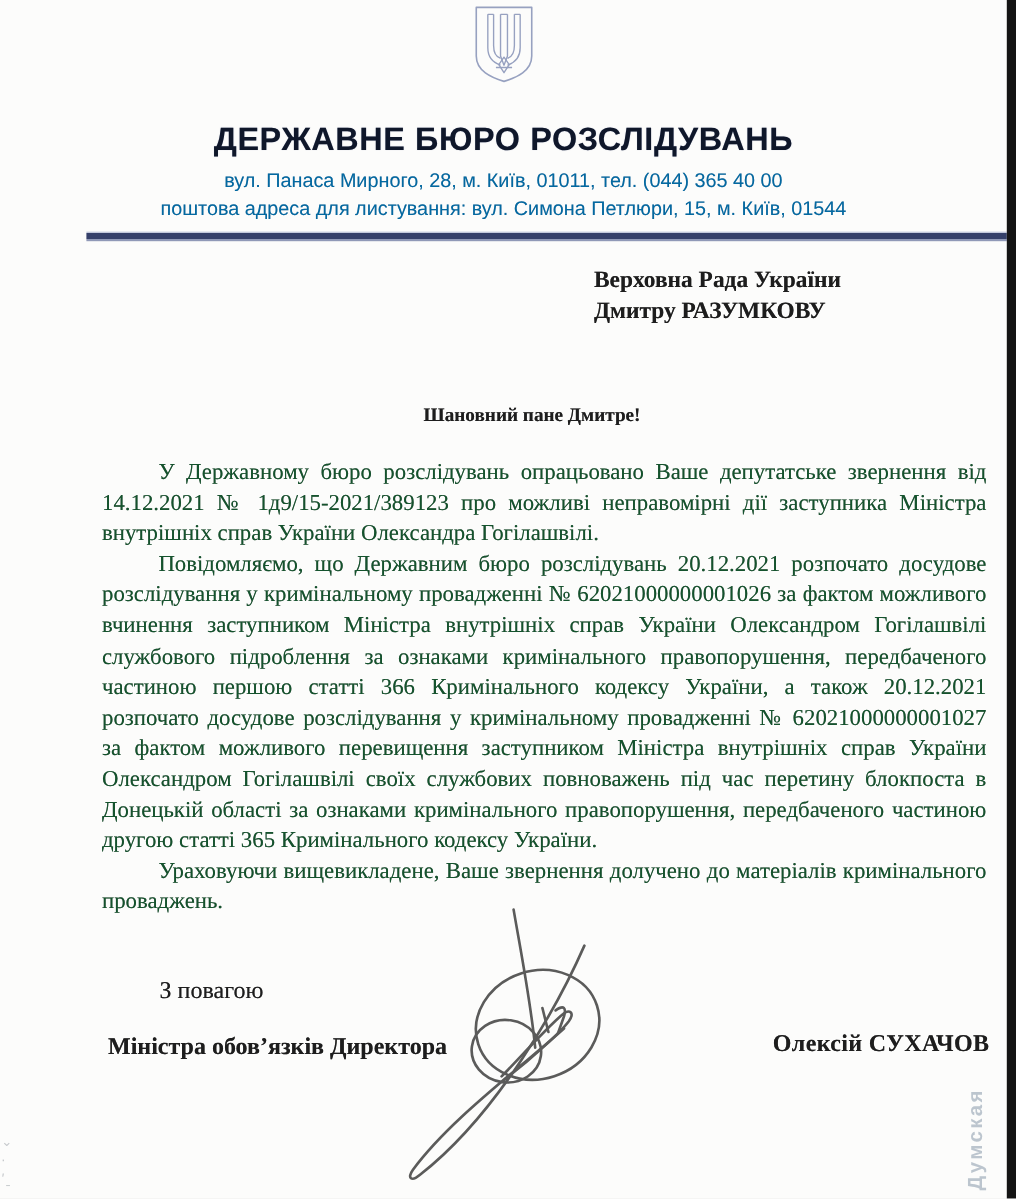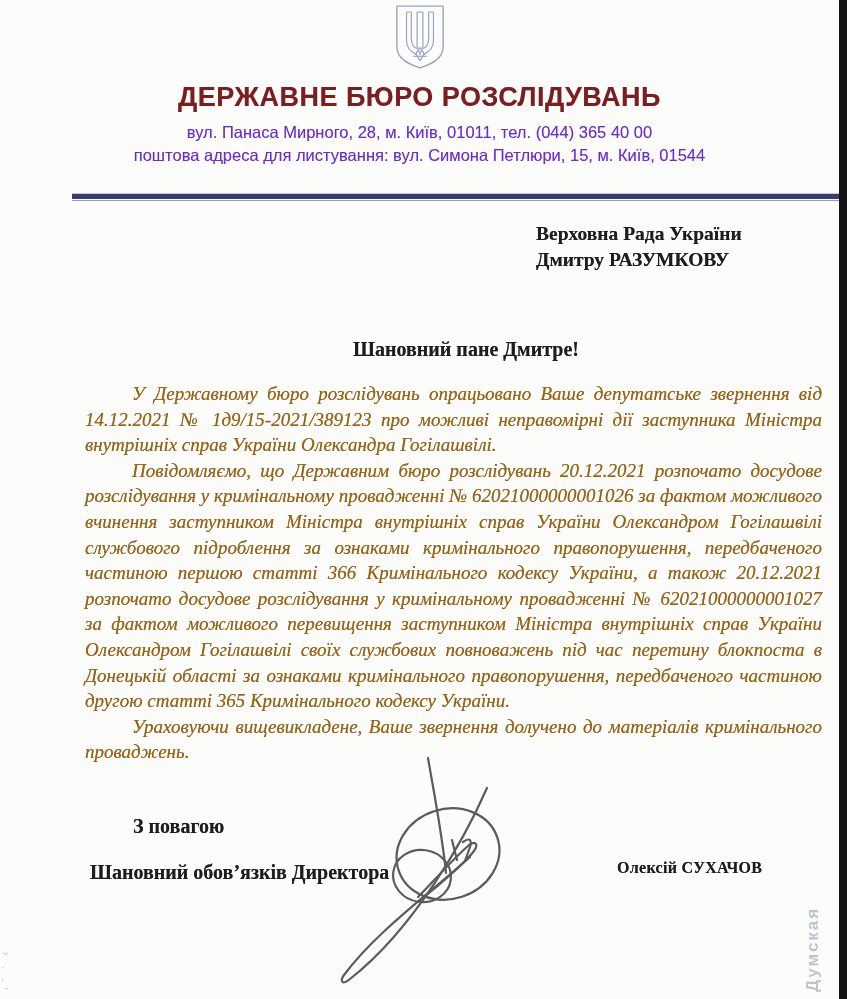--- a/index.html
+++ b/index.html
@@ -18,75 +18,73 @@
     background:#141414;
   }
   
   .letterhead{
     position:absolute;top:0;left:0;right:8px;
     text-align:center;
     font-family:"Liberation Sans", sans-serif;
   }
   .emblem{display:inline-block;margin-top:4px;}
   .org-name{
-    margin-top:8px;
+    margin-top:26px;
     font-size:27px;font-weight:700;letter-spacing:.5px;
-    color:#7f1d1d;
+    color:#0f172a;
     text-shadow:0 0 .6px rgba(62,77,125,.55);
   }
   .org-address{
     margin-top:8px;
     font-size:16.5px;line-height:23px;
-    color:#6d28d9;
+    color:#0369a1;
     text-shadow:0 0 .4px rgba(112,124,156,.5);
   }
   .head-rule{
     position:absolute;left:72px;right:8px;top:193px;height:8px;
     background:linear-gradient(
       #c3c9dc 0 12%,
       #35406a 12% 72%,
       #fbfbfa 72% 82%,
       #9099b7 82% 100%);
   }
   
   .recipient{
     position:absolute;left:495px;top:221px;
     font-size:19.5px;font-weight:700;line-height:26px;
     text-shadow:0 0 .5px rgba(0,0,0,.55);
-    margin-left:41px;
   }
   .salutation{
     position:absolute;left:353px;top:338px;
-    font-size:20px;font-weight:700;
+    font-size:16px;font-weight:700;
     text-shadow:0 0 .5px rgba(0,0,0,.55);
   }
   
   .body-text{
     position:absolute;left:85px;top:381px;width:737px;
     font-size:19px;line-height:25.6px;
     text-align:justify;
-    color:#a16207;
+    color:#14532d;
     text-shadow:0 0 .5px rgba(20,20,20,.5);
-    font-style:italic;
   }
   .body-text p{margin:0;text-indent:47px;}
   
   .closing{
     position:absolute;left:133px;top:815px;
-    font-size:20px;font-weight:700;
+    font-size:20px;font-weight:400;
     text-shadow:0 0 .5px rgba(0,0,0,.55);
   }
   .signer-title{
     position:absolute;left:90px;top:861px;
     font-size:20px;font-weight:700;
     text-shadow:0 0 .5px rgba(0,0,0,.55);
   }
   .signer-name{
-    position:absolute;left:617px;top:859px;
-    font-size:16px;font-weight:700;letter-spacing:.3px;
+    position:absolute;left:644px;top:859px;
+    font-size:20px;font-weight:700;letter-spacing:.3px;
     text-shadow:0 0 .5px rgba(0,0,0,.55);
     text-align:right;
   }
   .signature{
     position:absolute;left:330px;top:753px;width:200px;height:245px;
     pointer-events:none;
   }
   
   .watermark{
     position:absolute;left:803px;top:992px;width:120px;
@@ -136,21 +134,21 @@
 
   <div class="salutation">Шановний пане Дмитре!</div>
 
   <div class="body-text">
     <p>У Державному бюро розслідувань опрацьовано Ваше депутатське звернення від 14.12.2021 № 1д9/15-2021/389123  про можливі неправомірні дії заступника Міністра внутрішніх справ України Олександра Гогілашвілі.</p>
     <p>Повідомляємо, що Державним бюро розслідувань 20.12.2021 розпочато досудове розслідування у кримінальному провадженні № 62021000000001026 за фактом можливого вчинення заступником Міністра внутрішніх справ України Олександром Гогілашвілі службового підроблення за ознаками кримінального правопорушення, передбаченого частиною першою статті 366 Кримінального кодексу України, а також 20.12.2021 розпочато досудове розслідування у кримінальному провадженні № 62021000000001027 за фактом можливого перевищення заступником Міністра внутрішніх справ України Олександром Гогілашвілі своїх службових повноважень під час перетину блокпоста в Донецькій області за ознаками кримінального правопорушення, передбаченого частиною другою статті 365 Кримінального кодексу України.</p>
     <p>Ураховуючи вищевикладене, Ваше звернення долучено до матеріалів кримінального проваджень.</p>
   </div>
 
   <div class="closing">З повагою</div>
-  <div class="signer-title">Шановний обов’язків Директора</div>
+  <div class="signer-title">Міністра обов’язків Директора</div>
   <div class="signer-name">Олексій СУХАЧОВ</div>
 
   <svg class="signature" viewBox="0 0 200 245" fill="none" stroke="#3f3f3f" stroke-width="2.2" stroke-linecap="round" opacity="0.85">
 
     <ellipse cx="118" cy="101" rx="52" ry="45" transform="rotate(-18 118 101)"></ellipse>
 
     <ellipse cx="92" cy="123" rx="29" ry="26" transform="rotate(8 92 123)"></ellipse>
 
     <path d="M98,5 C104,40 112,80 116,120"></path>
 

